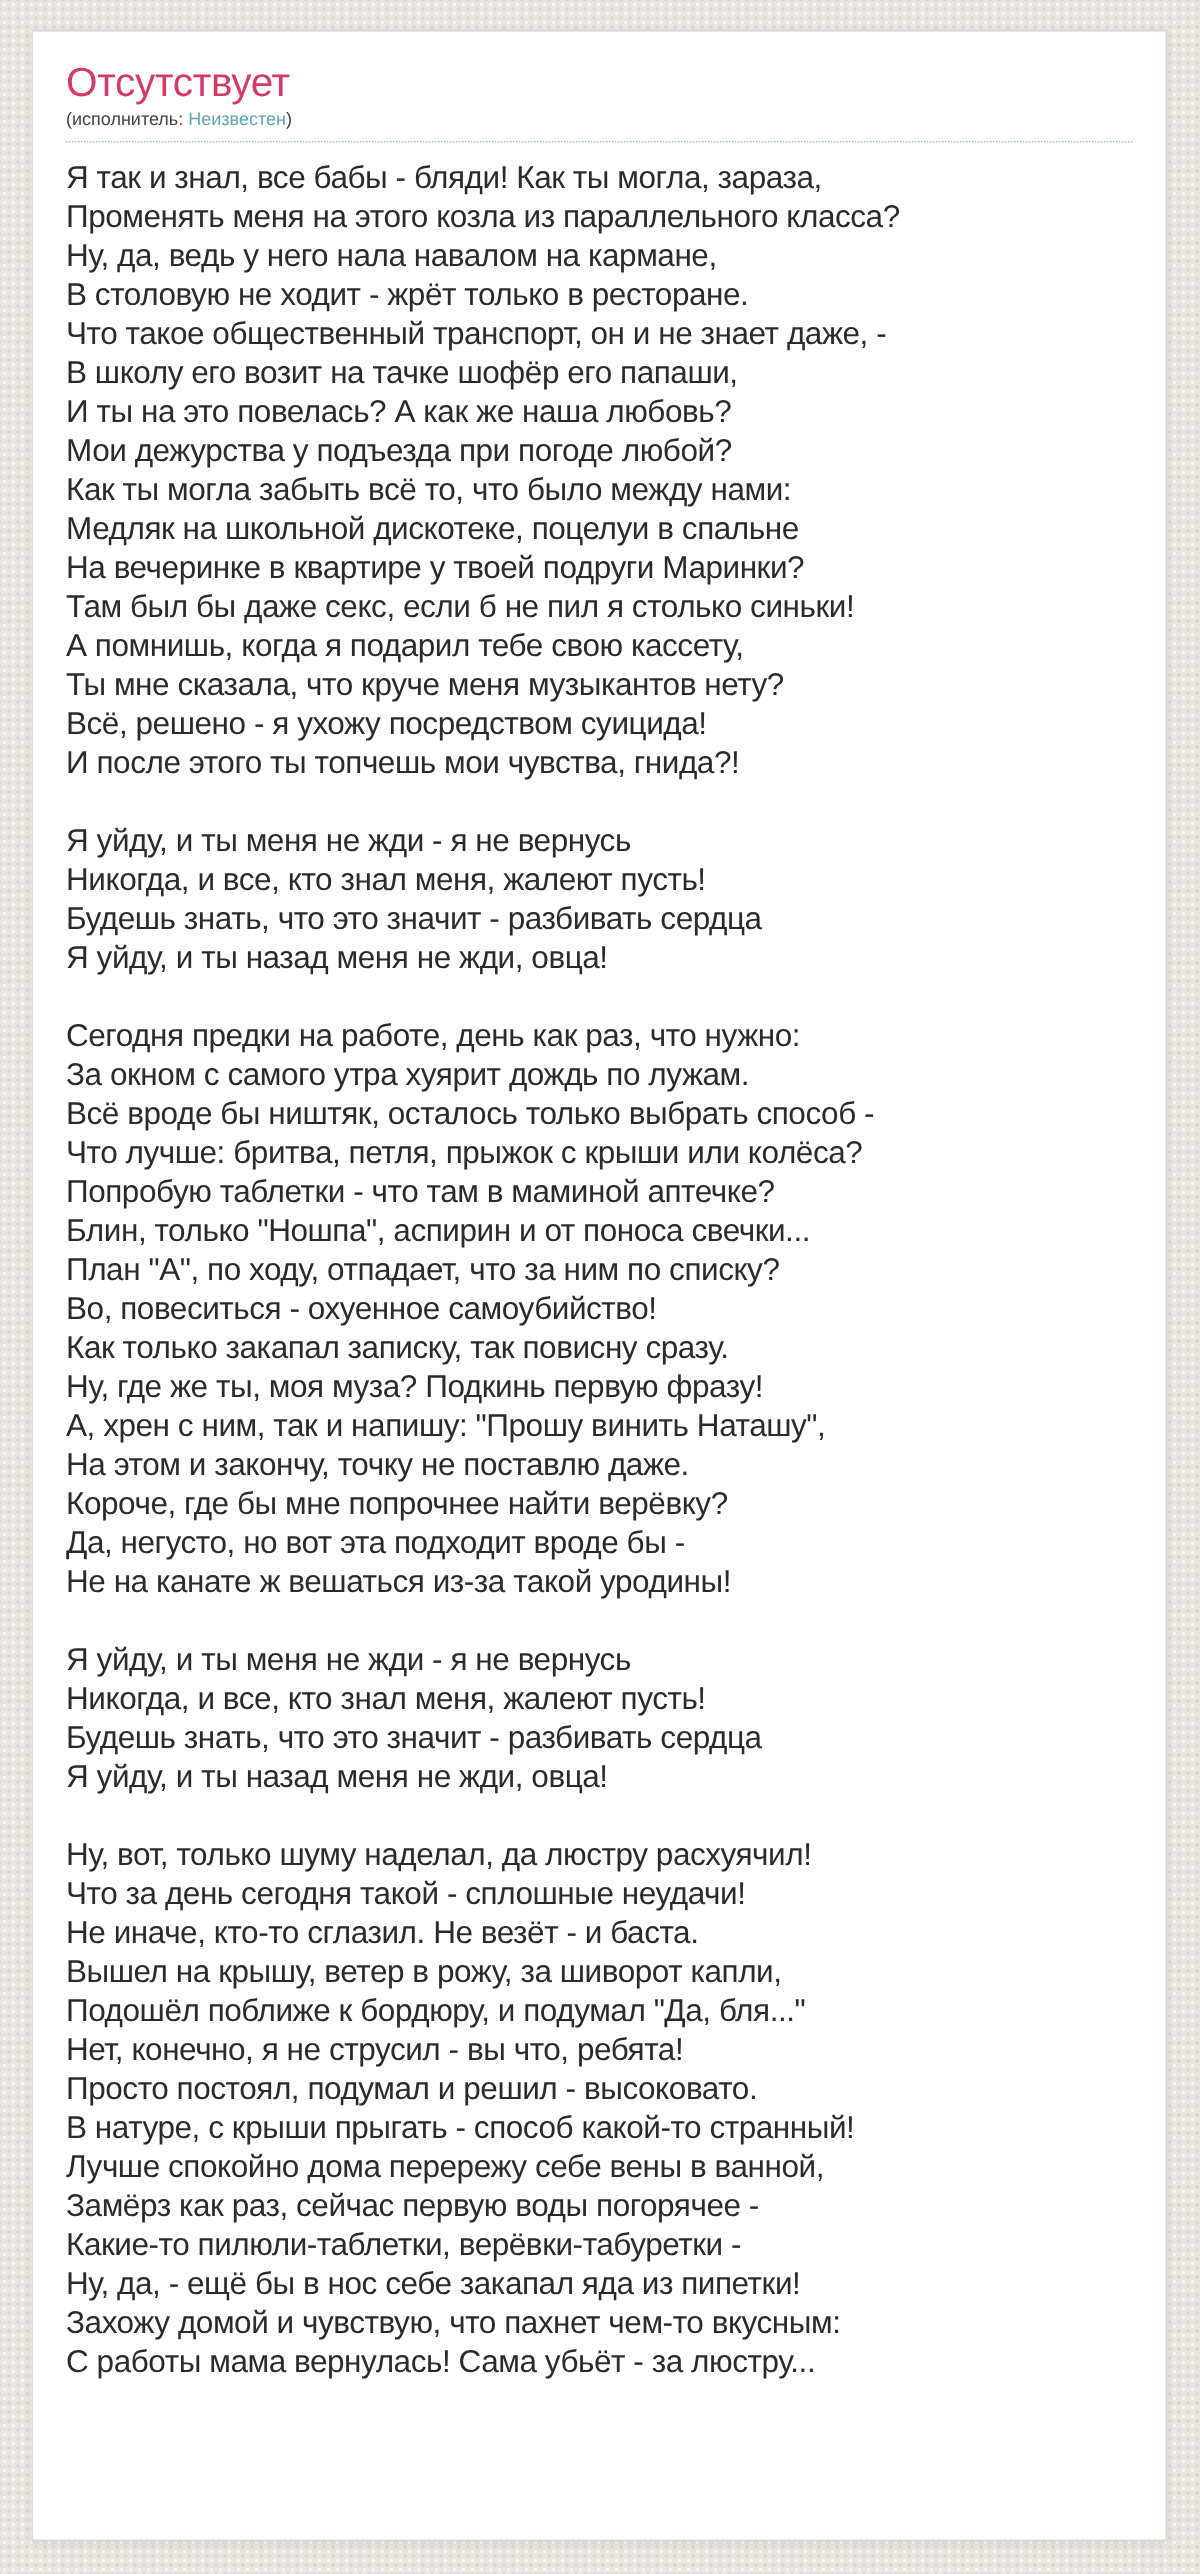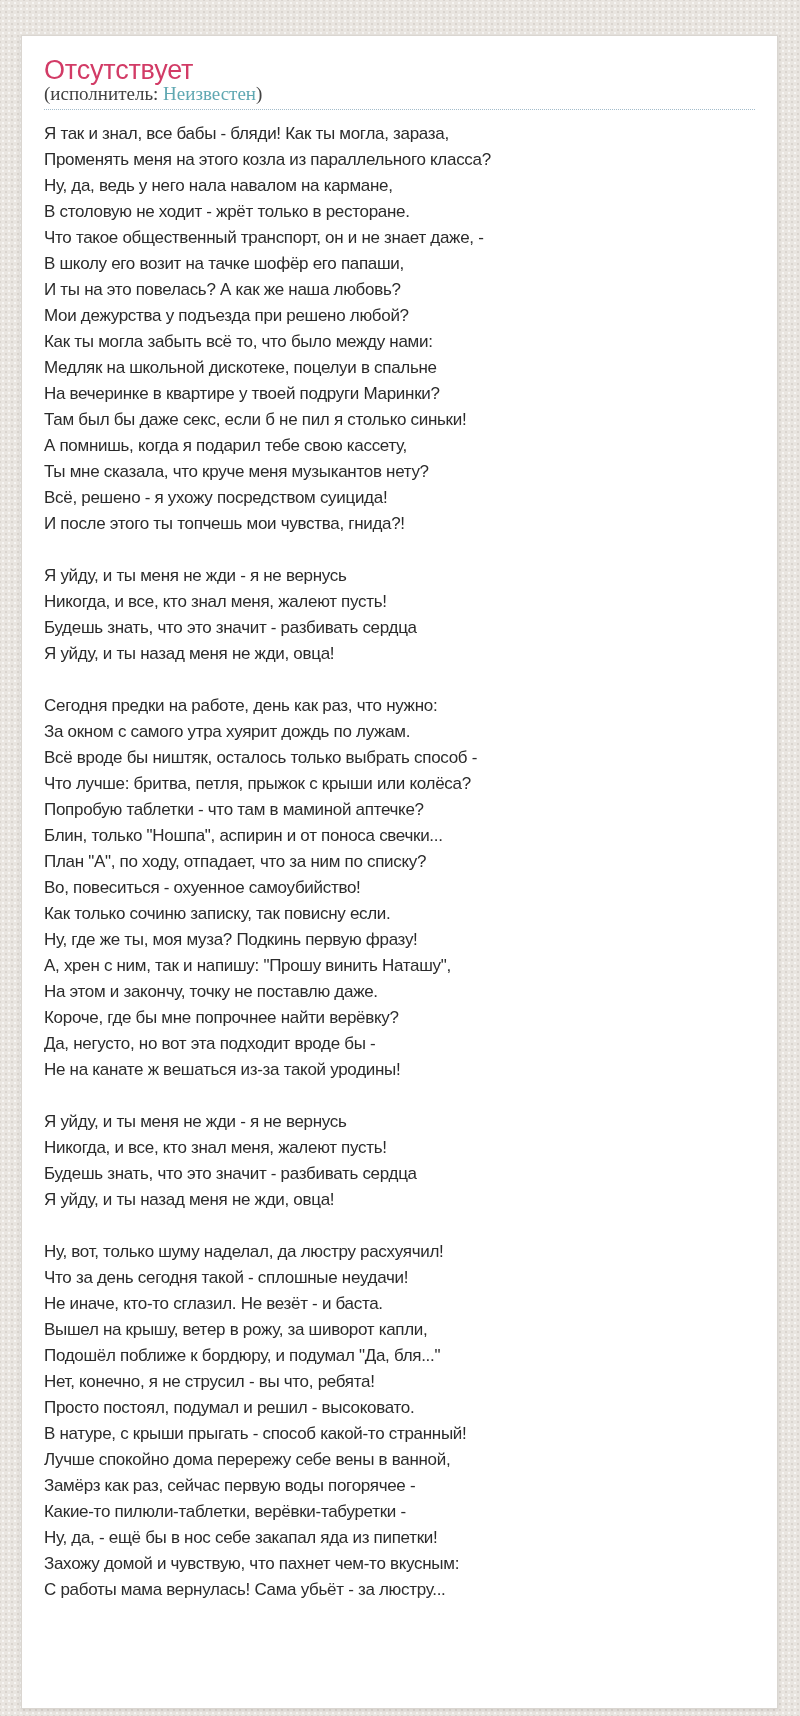--- a/index.html
+++ b/index.html
@@ -15,53 +15,52 @@
     background-image:
       radial-gradient(rgba(255,255,255,0.6) 1px, transparent 1.3px),
       radial-gradient(rgba(178,170,160,0.28) 1px, transparent 1.3px);
     background-size: 6px 6px;
     background-position: 0 0, 3px 3px;
     font-family: "Liberation Sans", "DejaVu Sans", sans-serif;
   }
   .card {
     position: absolute;
     left: 21px;
-    top: 35px;
+    top: 20px;
     width: 757px;
     height: 1674px;
     box-sizing: border-box;
     background: var(--card, #ffffff);
     border: 1px solid var(--card_border, #dad6d1);
     box-shadow: 0 1px 4px rgba(0,0,0,0.10);
     padding: 0 22px;
   }
   .song-title {
     margin: 20px 0 0 0;
     font-size: 27px;
     line-height: 28px;
     font-weight: normal;
     color: var(--title, #d23b66);
     letter-spacing: -0.2px;
   }
   .artist-line {
-    font-size: 19px;
+    font-size: 12px;
     line-height: 20px;
     color: var(--artist_text, #424242);
     padding-bottom: 5px;
     border-bottom: 1px dotted var(--separator, #a3bccb);
-    font-family: Liberation Serif, serif;
   }
   .artist-line a {
     color: var(--link, #60a8b2);
     text-decoration: none;
     cursor: pointer;
   }
   .lyrics {
     margin-top: 11px;
-    font-size: 17px;
+    font-size: 21px;
     line-height: 26px;
     letter-spacing: -0.3px;
     color: var(--text, #2b2b2b);
   }
   .stanza {
     margin: 0 0 26px 0;
   }
   .stanza:last-child {
     margin-bottom: 0;
   }
@@ -79,21 +78,21 @@
   </div>
   <div class="lyrics">
       <div class="stanza">
         <div class="line">Я так и знал, все бабы - бляди! Как ты могла, зараза,</div>
         <div class="line">Променять меня на этого козла из параллельного класса?</div>
         <div class="line">Ну, да, ведь у него нала навалом на кармане,</div>
         <div class="line">В столовую не ходит - жрёт только в ресторане.</div>
         <div class="line">Что такое общественный транспорт, он и не знает даже, -</div>
         <div class="line">В школу его возит на тачке шофёр его папаши,</div>
         <div class="line">И ты на это повелась? А как же наша любовь?</div>
-        <div class="line">Мои дежурства у подъезда при решено любой?</div>
+        <div class="line">Мои дежурства у подъезда при погоде любой?</div>
         <div class="line">Как ты могла забыть всё то, что было между нами:</div>
         <div class="line">Медляк на школьной дискотеке, поцелуи в спальне</div>
         <div class="line">На вечеринке в квартире у твоей подруги Маринки?</div>
         <div class="line">Там был бы даже секс, если б не пил я столько синьки!</div>
         <div class="line">А помнишь, когда я подарил тебе свою кассету,</div>
         <div class="line">Ты мне сказала, что круче меня музыкантов нету?</div>
         <div class="line">Всё, решено - я ухожу посредством суицида!</div>
         <div class="line">И после этого ты топчешь мои чувства, гнида?!</div>
       </div>
       <div class="stanza">
@@ -104,21 +103,21 @@
       </div>
       <div class="stanza">
         <div class="line">Сегодня предки на работе, день как раз, что нужно:</div>
         <div class="line">За окном с самого утра хуярит дождь по лужам.</div>
         <div class="line">Всё вроде бы ништяк, осталось только выбрать способ -</div>
         <div class="line">Что лучше: бритва, петля, прыжок с крыши или колёса?</div>
         <div class="line">Попробую таблетки - что там в маминой аптечке?</div>
         <div class="line">Блин, только "Ношпа", аспирин и от поноса свечки...</div>
         <div class="line">План "А", по ходу, отпадает, что за ним по списку?</div>
         <div class="line">Во, повеситься - охуенное самоубийство!</div>
-        <div class="line">Как только сочиню записку, так повисну если.</div>
+        <div class="line">Как только закапал записку, так повисну сразу.</div>
         <div class="line">Ну, где же ты, моя муза? Подкинь первую фразу!</div>
         <div class="line">А, хрен с ним, так и напишу: "Прошу винить Наташу",</div>
         <div class="line">На этом и закончу, точку не поставлю даже.</div>
         <div class="line">Короче, где бы мне попрочнее найти верёвку?</div>
         <div class="line">Да, негусто, но вот эта подходит вроде бы -</div>
         <div class="line">Не на канате ж вешаться из-за такой уродины!</div>
       </div>
       <div class="stanza">
         <div class="line">Я уйду, и ты меня не жди - я не вернусь</div>
         <div class="line">Никогда, и все, кто знал меня, жалеют пусть!</div>

